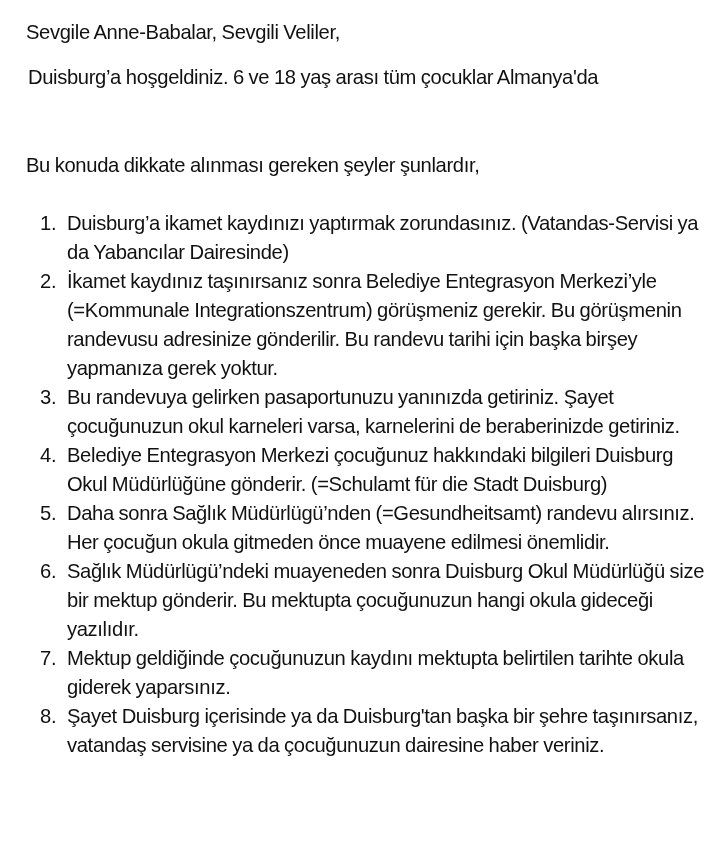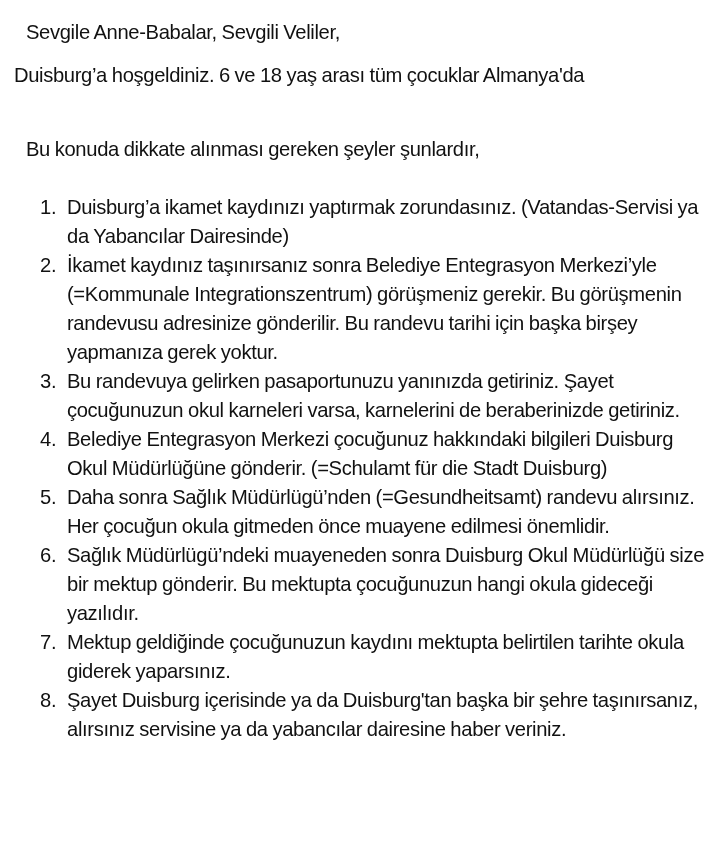--- a/index.html
+++ b/index.html
@@ -9,21 +9,21 @@
       overflow: hidden;
       font-family: "Liberation Sans", "DejaVu Sans", sans-serif;
       color: #111111;
       font-size: 20.2px;
       line-height: 29px;
       letter-spacing: -0.35px;
       word-spacing: -0.5px;
     }
     .page { position: relative; padding: 4px 0 0 12px; }
     .greeting, .intro, .lead { margin: 14px; }
-    .intro-block { margin: 2px; }
+    .intro-block { margin: 16px; }
     .spacer { height: 29px; }
     .lead { margin-bottom: 29px; }
     ol.steps {
       margin: 0;
       padding: 0;
       list-style: none;
     }
     ol.steps li {
       position: relative;
       padding-left: 55px;
@@ -70,16 +70,16 @@
     <li>
       <span class="num">6.</span>
       <span>Sağlık Müdürlügü’ndeki muayeneden sonra Duisburg Okul Müdürlüğü size bir mektup gönderir. Bu mektupta çocuğunuzun hangi okula gideceği yazılıdır.</span>
     </li>
     <li>
       <span class="num">7.</span>
       <span>Mektup geldiğinde çocuğunuzun kaydını mektupta belirtilen tarihte okula giderek yaparsınız.</span>
     </li>
     <li>
       <span class="num">8.</span>
-      <span>Şayet Duisburg içerisinde ya da Duisburg'tan başka bir şehre taşınırsanız, alırsınız servisine ya da yabancılar dairesine haber veriniz.</span>
+      <span>Şayet Duisburg içerisinde ya da Duisburg'tan başka bir şehre taşınırsanız, vatandaş servisine ya da çocuğunuzun dairesine haber veriniz.</span>
     </li>
   </ol>
 </div>
 
 </body></html>

